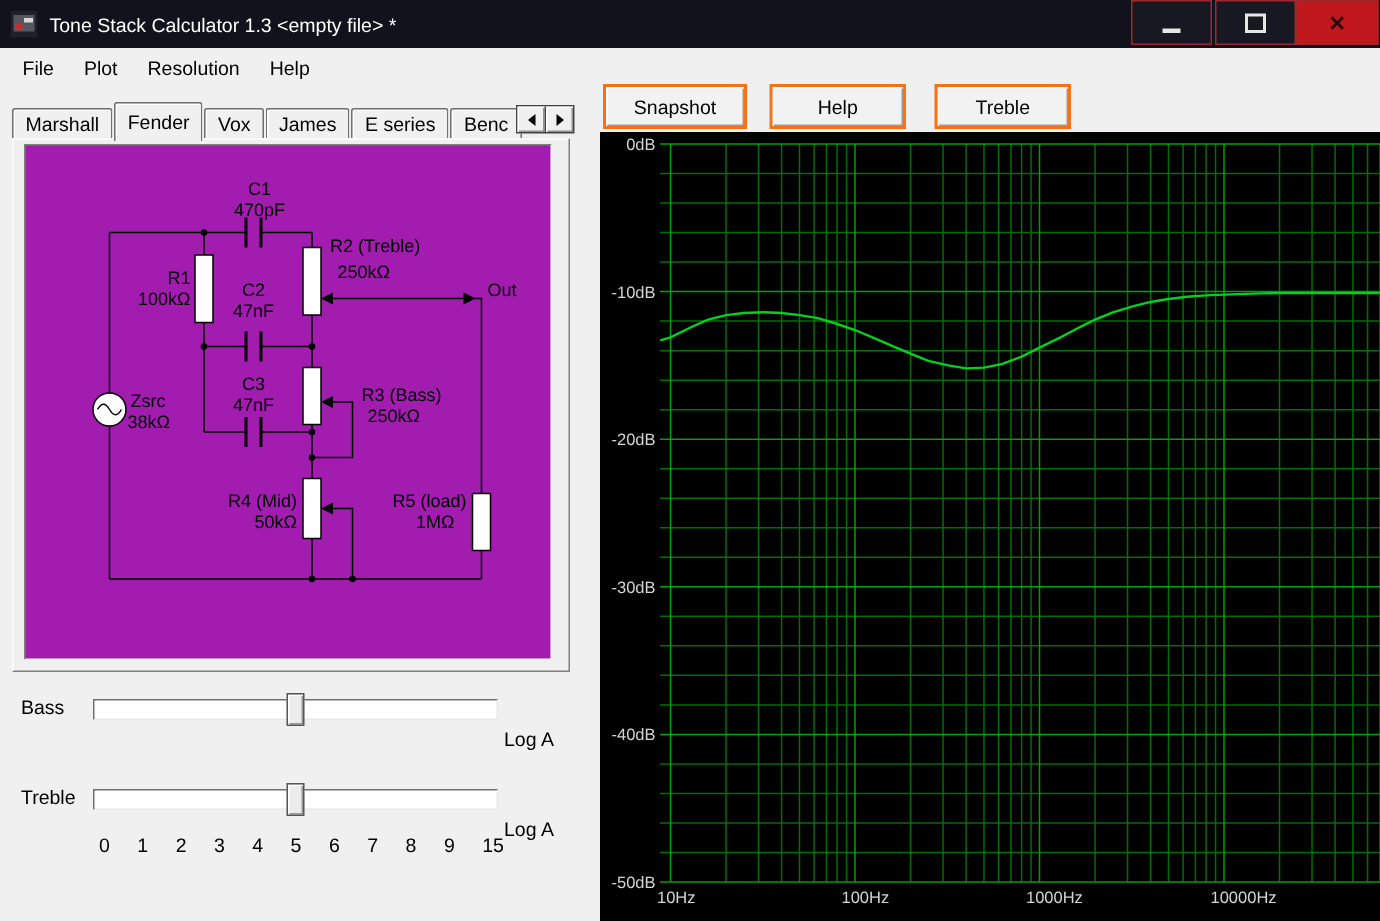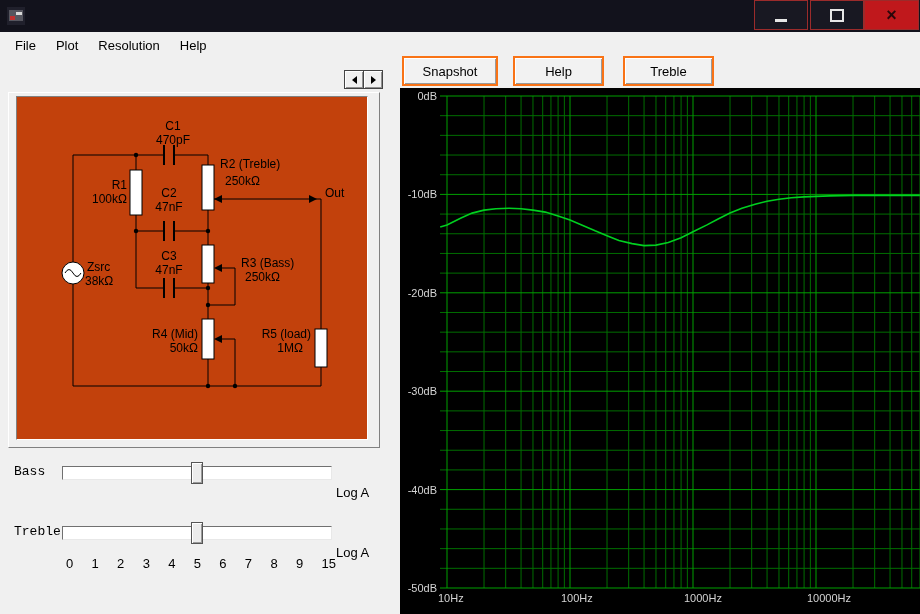--- a/index.html
+++ b/index.html
@@ -33,28 +33,28 @@
   .tab-scrolls{position:absolute;left:344px;top:70px;display:flex;border:1px solid #444;z-index:5;background:#f0f0f0;}
   .tab-scroll{width:18px;height:17px;display:flex;align-items:center;justify-content:center;
               background:#f0f0f0;box-shadow:inset 1px 1px 0 #fff, inset -1px -1px 0 #909090;}
   .tab-scroll + .tab-scroll{border-left:1px solid #444;}
   .tri-left{width:0;height:0;border-top:4px solid transparent;border-bottom:4px solid transparent;border-right:5px solid #000;}
   .tri-right{width:0;height:0;border-top:4px solid transparent;border-bottom:4px solid transparent;border-left:5px solid #000;}
 
   
   .tabpage{position:absolute;left:8px;top:92px;width:372px;height:356px;background:#f0f0f0;
            border:1px solid;border-color:#fff #808080 #808080 #fff;box-sizing:border-box;z-index:2;}
-  .circuit-box{position:absolute;left:7px;top:3px;width:352px;height:344px;background:#c2410c;
+  .circuit-box{position:absolute;left:7px;top:3px;width:352px;height:344px;background:#a21caf;
                border:1px solid;border-color:#808080 #fff #fff #808080;box-sizing:border-box;}
   .circuit-box svg{display:block;}
   .circuit-box svg text{font-family:"Liberation Sans",sans-serif;font-size:12px;fill:#000;}
 
   
   .slider-row{position:absolute;left:0;width:390px;height:26px;}
-  .slider-label{position:absolute;left:14px;top:2px;font-family:Liberation Mono, monospace;}
+  .slider-label{position:absolute;left:14px;top:2px;}
   .slider-track{position:absolute;left:62px;top:4px;width:270px;height:14px;background:#fff;
                 border:1px solid;border-color:#707070 #e8e8e8 #e8e8e8 #707070;box-sizing:border-box;}
   .slider-thumb{position:absolute;top:-5px;width:12px;height:22px;background:#ececec;
                 border:1px solid #555;box-sizing:border-box;
                 box-shadow:inset 1px 1px 0 #fff, inset -1px -1px 0 #9a9a9a;}
   .slider-taper{position:absolute;left:336px;top:2px;margin-top:21px;}
   .scale-row{position:absolute;left:66px;top:556px;width:270px;display:flex;justify-content:space-between;}
 
   
   .tbtn{position:absolute;top:56px;height:30px;background:#f2f2f2;border:2px solid #f97316;
@@ -68,38 +68,47 @@
 
 <div id="window">
 
   <div class="titlebar">
     <svg class="app-icon" viewBox="0 0 18 18">
       <rect x="0" y="0" width="18" height="18" fill="#20202c"></rect>
       <rect x="2" y="3" width="14" height="11" fill="#56565f"></rect>
       <rect x="3" y="9" width="5" height="4" fill="#c03030"></rect>
       <rect x="9" y="5" width="6" height="3" fill="#d8d8d8"></rect>
     </svg>
+    <span class="win-title">Tone Stack Calculator 1.3 &lt;empty file&gt; *</span>
     <div class="win-btn min">
       <div class="glyph-min"></div>
     </div>
     <div class="win-btn max">
       <div class="glyph-max"></div>
     </div>
     <div class="win-btn close">
       <span class="glyph-close">×</span>
     </div>
   </div>
 
   <div class="menubar">
     <span class="menu-item">File</span>
     <span class="menu-item">Plot</span>
     <span class="menu-item">Resolution</span>
     <span class="menu-item">Help</span>
   </div>
 
+  <div class="tabstrip">
+    <div class="tab">Marshall</div>
+    <div class="tab active">Fender</div>
+    <div class="tab">Vox</div>
+    <div class="tab">James</div>
+    <div class="tab">E series</div>
+    <div class="tab">Benc</div>
+  </div>
   <div class="tab-scrolls">
     <div class="tab-scroll">
       <div class="tri-left"></div>
     </div>
     <div class="tab-scroll">
       <div class="tri-right"></div>
     </div>
   </div>
 
   <div class="tabpage">

